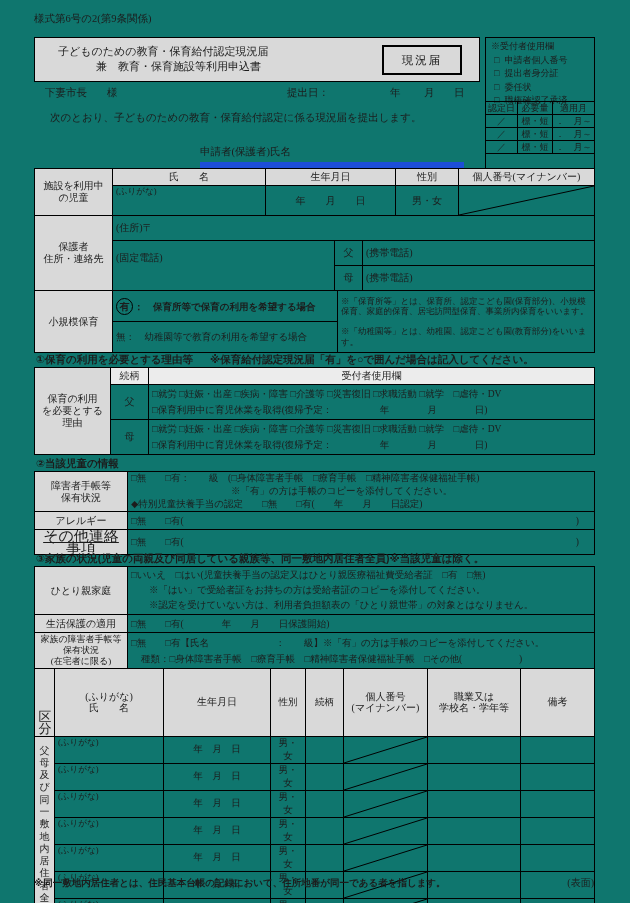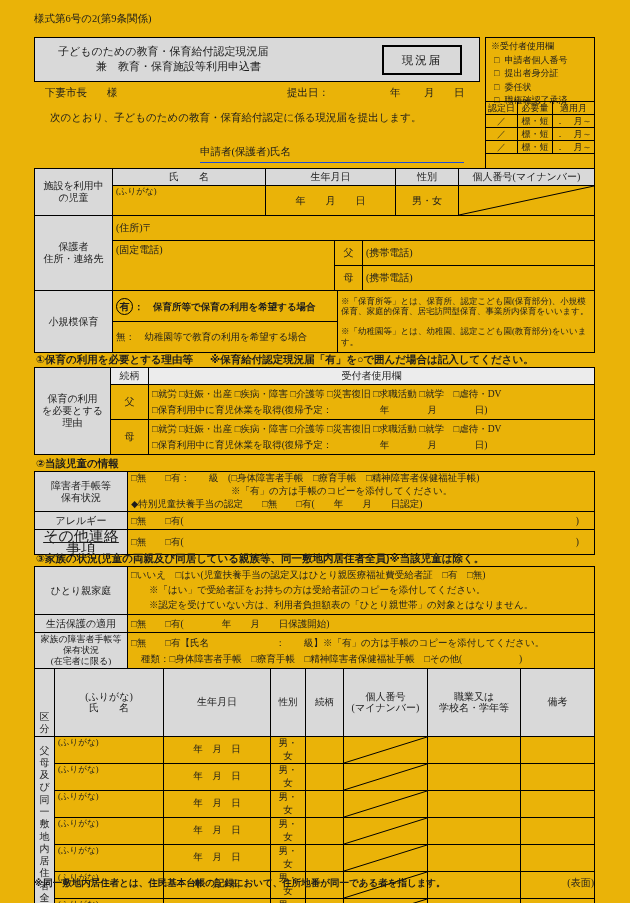--- a/index.html
+++ b/index.html
@@ -1,16 +1,16 @@
 <!DOCTYPE html>
 <html><head>
 <meta charset="utf-8">
 <style>
   html,body{margin:0;padding:0;background:#f2f2f2;}
-  .sheet{position:relative;width:630px;height:903px;background:#eab308;
+  .sheet{position:relative;width:630px;height:903px;background:#0f766e;
          font-family:"Liberation Serif","DejaVu Serif",serif;color:#1c1c1c;overflow:hidden;}
   .abs{position:absolute;}
   .gothic{font-family:"Liberation Sans","DejaVu Sans",sans-serif;font-weight:bold;}
   table{border-collapse:collapse;table-layout:fixed;}
   .frm{border:1.5px solid #000;}
   .frm td{border:1px solid #000;font-size:10px;padding:0 3px;vertical-align:middle;overflow:hidden;}
   .gray{background:#d9d9d9;}
   .ltgray{background:#ececec;}
   .ctr{text-align:center;}
   .lbl{text-align:center;line-height:12px;}
@@ -99,21 +99,21 @@
 
   <div class="abs" style="left:45px;top:86px;font-size:10.5px;">下妻市長</div>
   <div class="abs" style="left:107px;top:86px;font-size:10.5px;">様</div>
   <div class="abs" style="left:287px;top:86px;font-size:10.5px;">提出日：</div>
   <div class="abs" style="left:390px;top:86px;font-size:10.5px;">年</div>
   <div class="abs" style="left:424px;top:86px;font-size:10.5px;">月</div>
   <div class="abs" style="left:454px;top:86px;font-size:10.5px;">日</div>
 
   <div class="abs" style="left:50px;top:111px;font-size:10.5px;">次のとおり、子どものための教育・保育給付認定に係る現況届を提出します。</div>
 
-  <div class="abs" style="left:200px;top:145px;width:264px;border-bottom:1px solid #1d4ed8;padding-bottom:3px;font-size:10.5px;">
+  <div class="abs" style="left:200px;top:145px;width:264px;border-bottom:7px solid #1d4ed8;padding-bottom:3px;font-size:10.5px;">
     <span>申請者(保護者)氏名</span>
   </div>
 
   <table class="frm abs" style="left:34px;top:168px;width:560px;">
     <colgroup>
         <col style="width:78px">
         <col style="width:153px">
         <col style="width:130px">
         <col style="width:63px">
         <col style="width:136px">
@@ -153,21 +153,21 @@
       </colgroup>
     <tbody>
         <tr style="height:25px;">
       <td class="gray lbl" rowspan="3">
         <div>保護者</div>
         <div>住所・連絡先</div>
       </td>
       <td colspan="3">(住所)〒</td>
     </tr>
     <tr style="height:25px;">
-      <td rowspan="2" style="vertical-align:top;padding-top:2px;">(固定電話)</td>
+      <td rowspan="2" style="vertical-align:top;padding-top:10px;">(固定電話)</td>
       <td class="ctr">父</td>
       <td>(携帯電話)</td>
     </tr>
     <tr style="height:25px;">
       <td class="ctr">母</td>
       <td>(携帯電話)</td>
     </tr>
   </tbody>
     </table>
 
@@ -313,21 +313,21 @@
         <col style="width:107px">
         <col style="width:35px">
       <col style="width:38px">
         <col style="width:84px">
         <col style="width:93px">
         <col style="width:74px">
     </colgroup>
     <tbody>
         <tr style="height:31px;">
       <td class="gray" style="padding:0;">
-        <div class="vert" style="font-size:10px;margin-top:42px;">区分</div>
+        <div class="vert" style="font-size:13px;margin-top:42px;">区分</div>
       </td>
       <td class="gray ctr line2">
         <div>(ふりがな)</div>
         <div style="font-size:10px;">氏　　名</div>
       </td>
       <td class="gray ctr">生年月日</td>
       <td class="gray ctr" style="font-size:9.5px;">性別</td>
       <td class="gray ctr" style="font-size:9.5px;">続柄</td>
       <td class="gray ctr line2">
         <div>個人番号</div>

